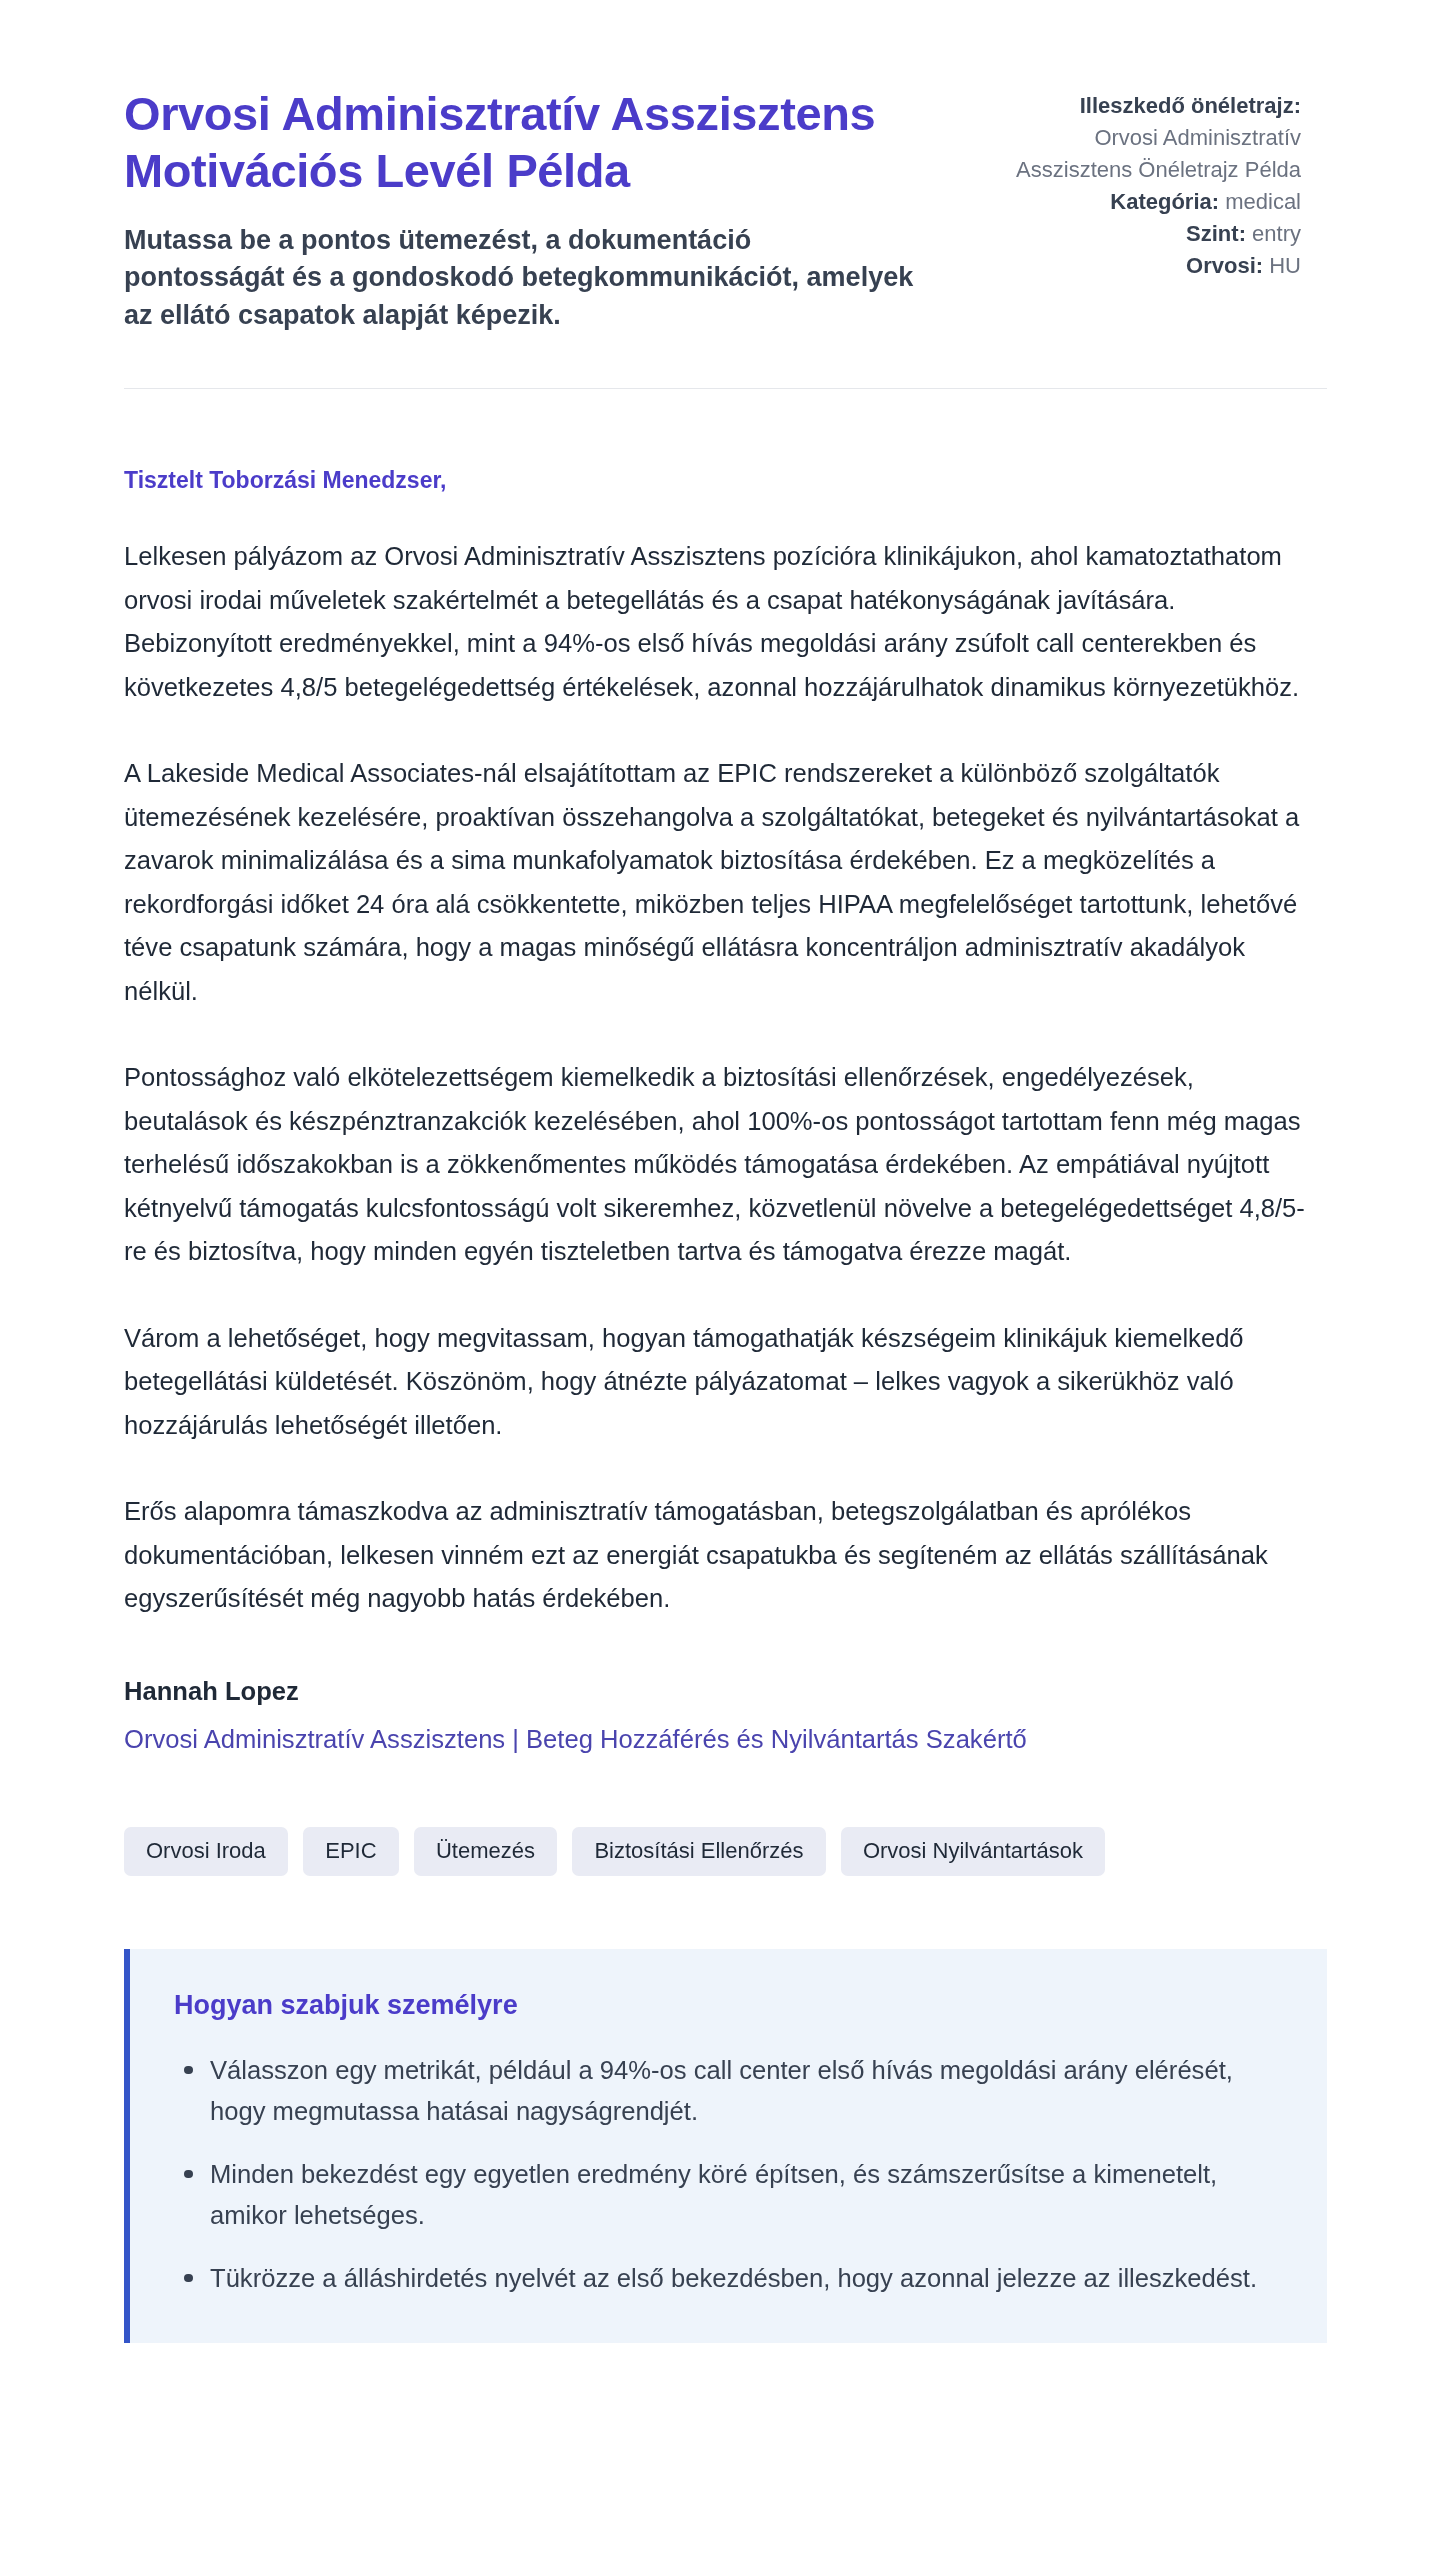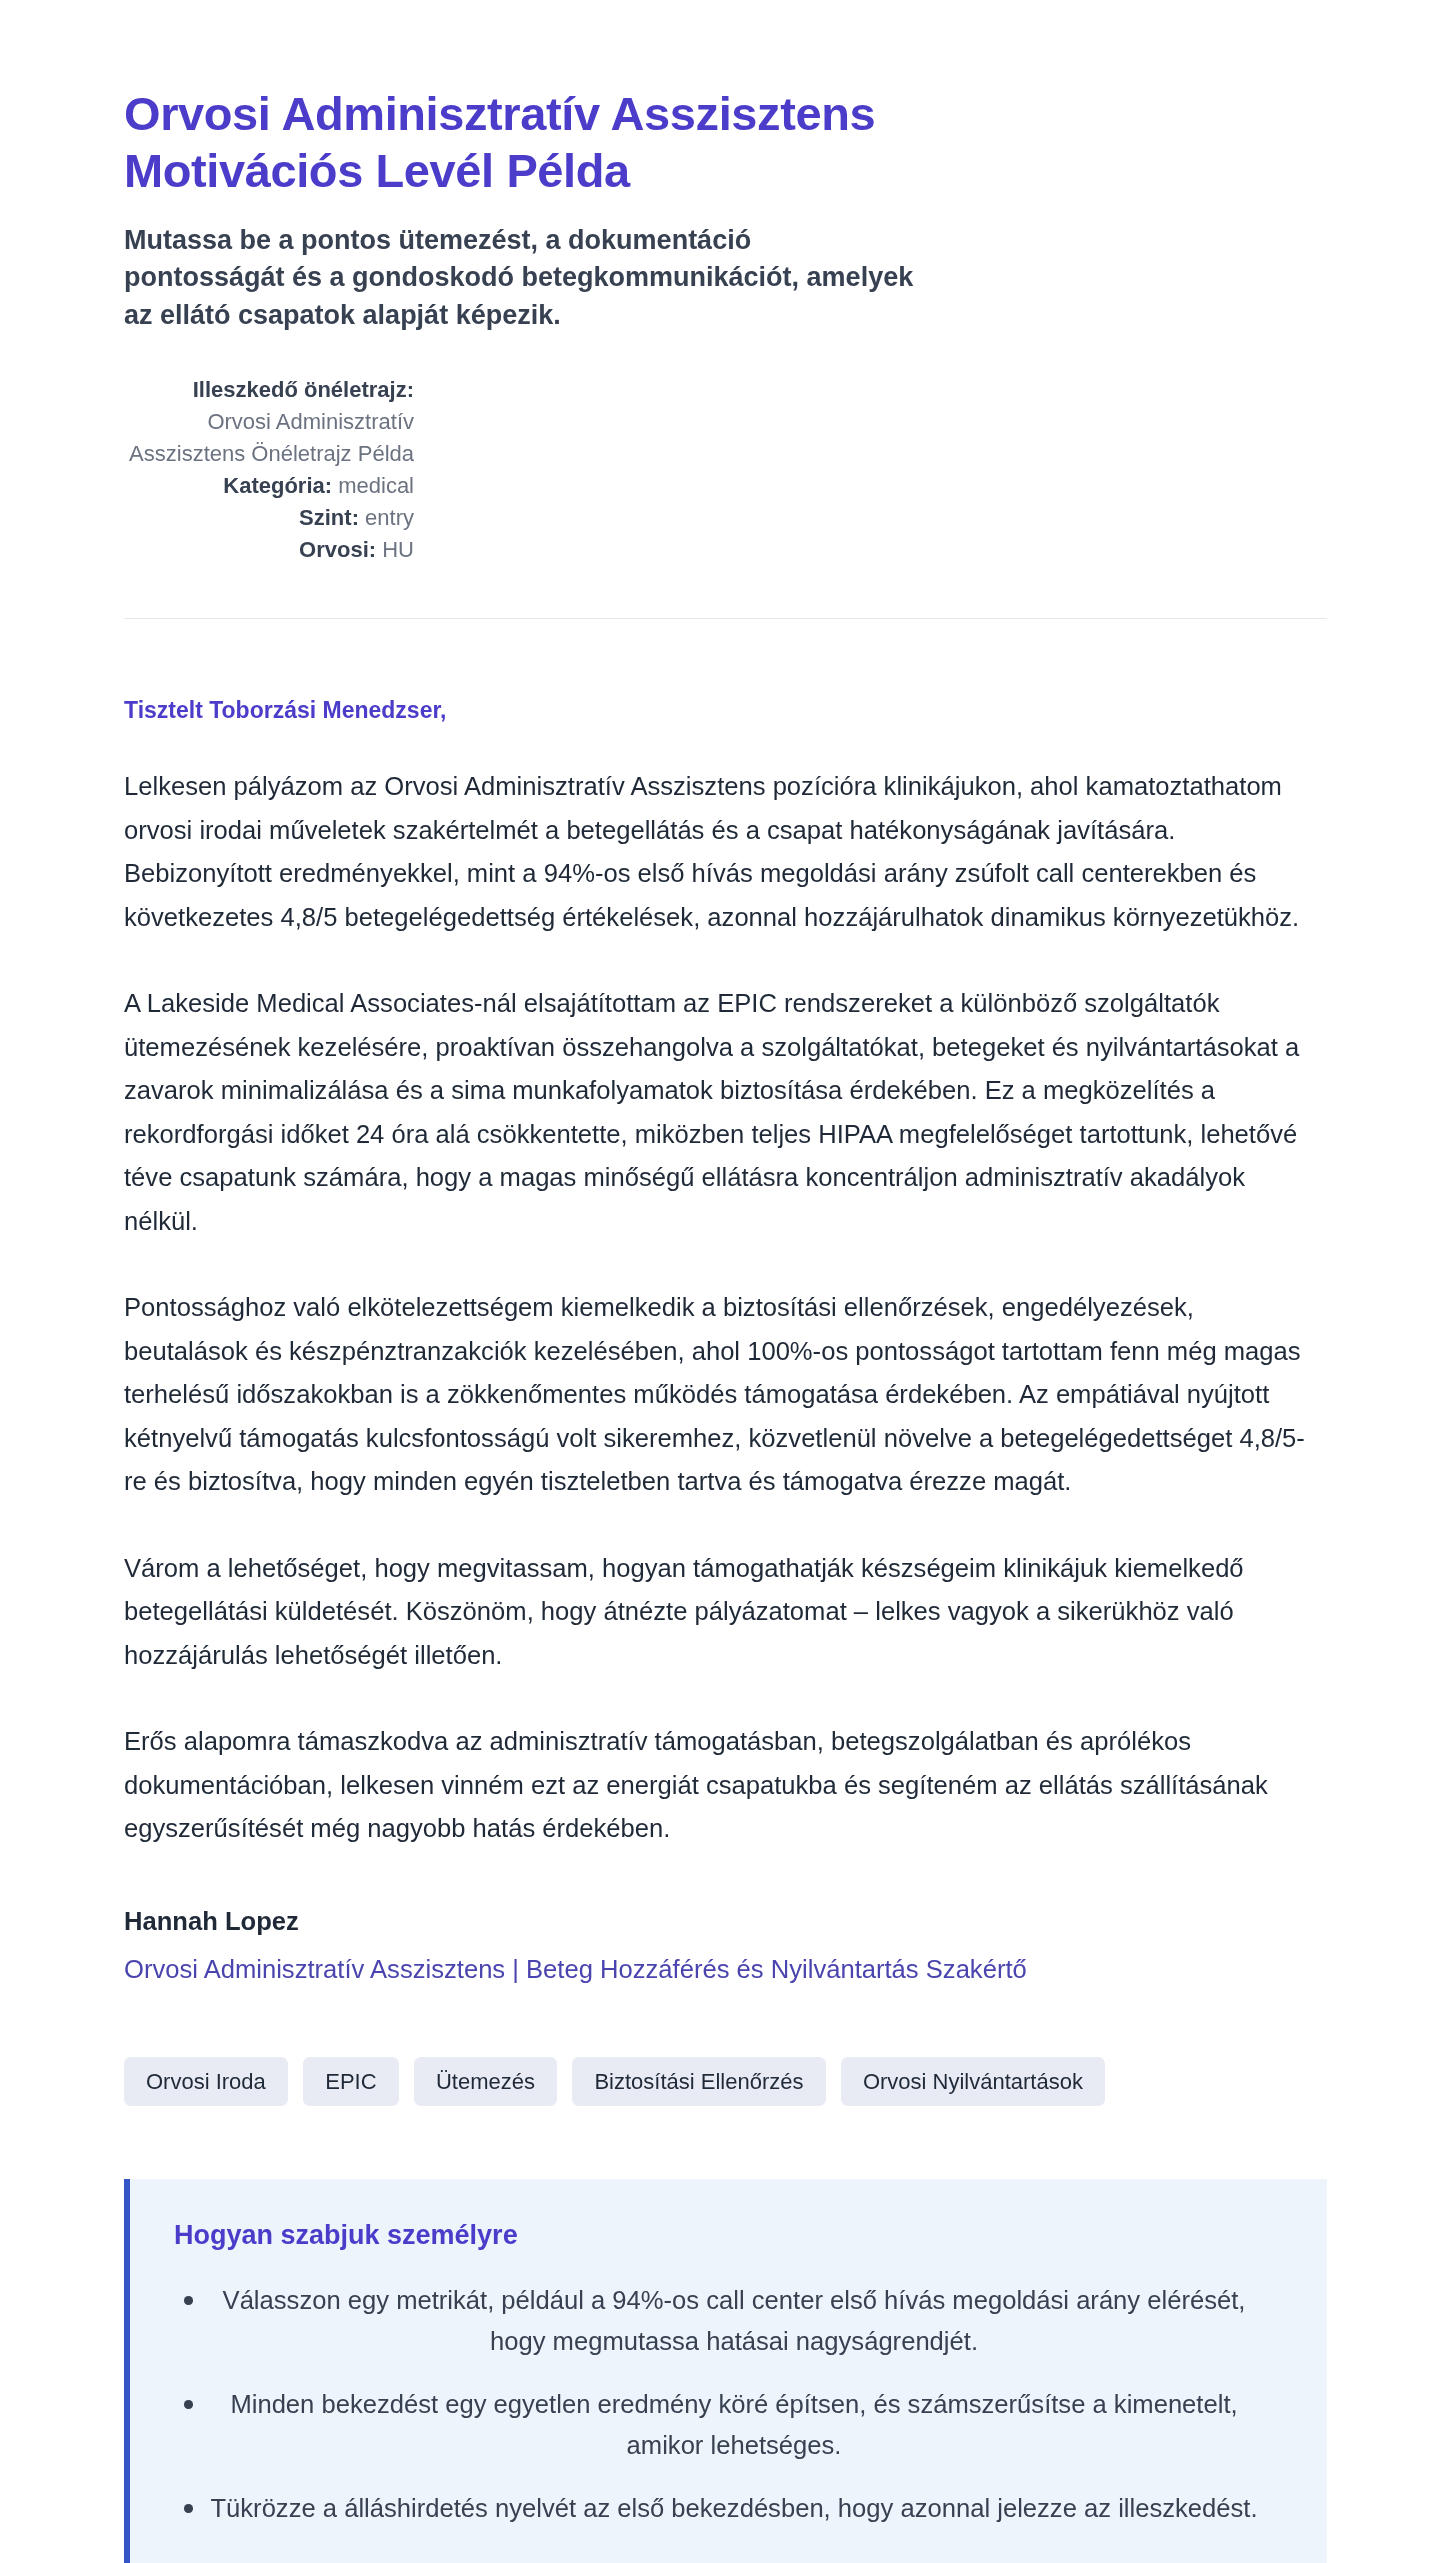--- a/index.html
+++ b/index.html
@@ -15,21 +15,20 @@
     margin: 0 auto;
     padding-top: 85px;
     padding-bottom: 47px;
   }
 
   
   .header {
     display: flex;
     align-items: flex-start;
     gap: 34px;
-    flex-direction: column;
   }
   .header-left { max-width: 853px; }
   .page-title {
     font-size: 47px;
     line-height: 1.22;
     font-weight: 700;
     color: var(--accent, #4b3cc9);
     letter-spacing: -0.4px;
   }
   .page-subtitle {
@@ -122,21 +121,20 @@
     list-style: none;
   }
   .tips-list li {
     position: relative;
     padding-left: 36px;
     font-size: 25.6px;
     line-height: 1.6;
     color: var(--subtitle-text, #374151);
     margin-bottom: 22px;
     max-width: 1084px;
-    text-align: center;
   }
   .tips-list li:last-child { margin-bottom: 0; }
   .tips-list li::before {
     content: "";
     position: absolute;
     left: 10.2px;
     top: 16px;
     width: 8.5px;
     height: 8.5px;
     border-radius: 50%;

